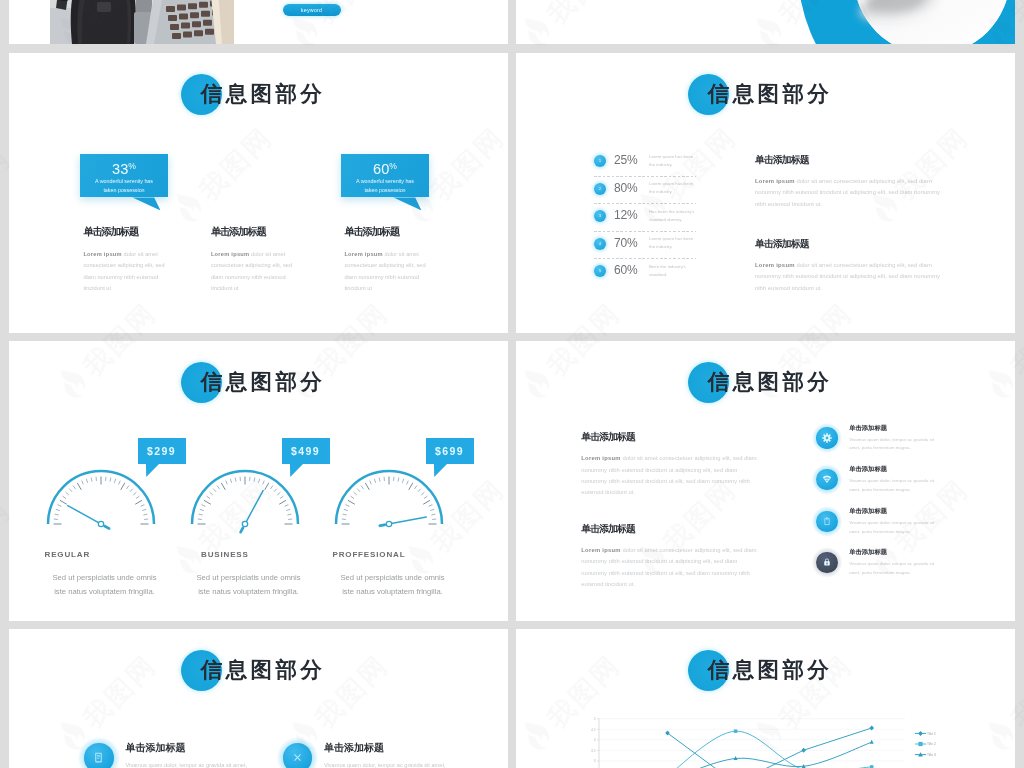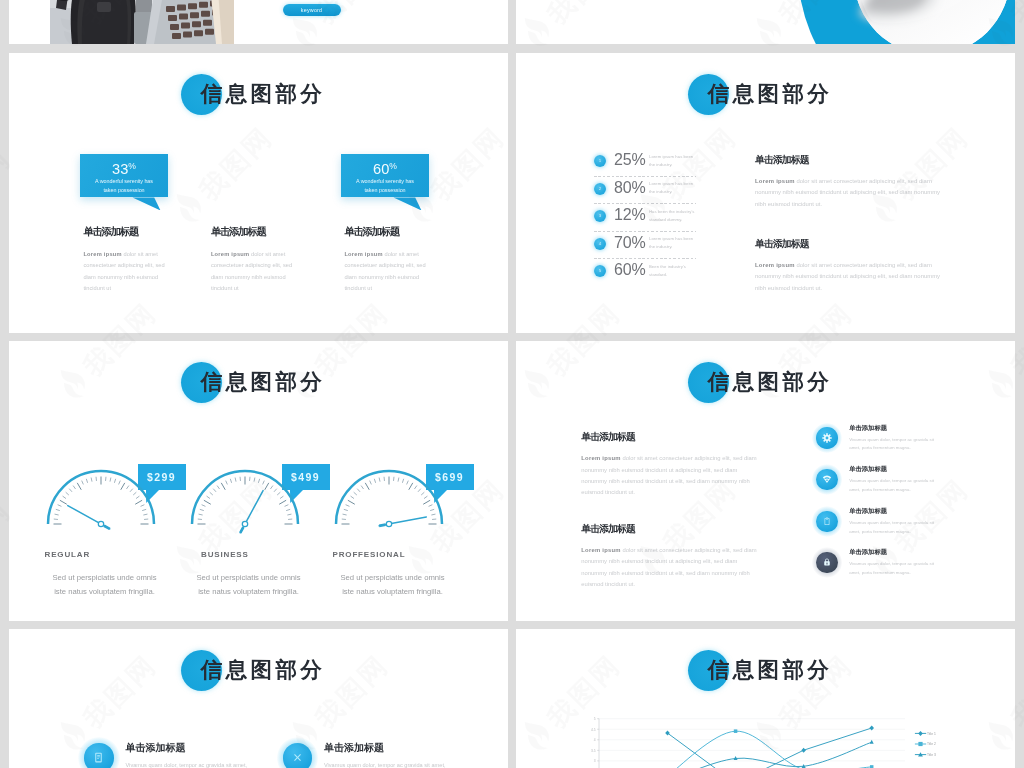--- a/index.html
+++ b/index.html
@@ -48,32 +48,32 @@
   .b-head{position:absolute;top:72.5px;color:#2e3238;font-size:10.3px;font-weight:700;letter-spacing:-1.2px;line-height:12px;}
   .b-body{position:absolute;top:95px;width:84px;color:#c8cacd;font-size:5.7px;line-height:11.6px;letter-spacing:.02px;}
   .b-body b{color:#8a8c90;font-weight:700;letter-spacing:.25px;}
 
   
   .pl-row{position:absolute;left:78px;width:110px;height:27.5px;}
   .pl-num{position:absolute;left:0;top:0;width:12px;height:12px;border-radius:50%;
     background:radial-gradient(circle at 38% 32%,#4cc0ec 0%,#26abe0 62%,#1ba0d9 100%);
     color:#cdeefb;font-size:4.4px;line-height:12px;text-align:center;font-weight:400;
     box-shadow:0 0 4px rgba(70,195,240,.75);}
-  .pl-pc{position:absolute;left:20px;top:-3px;color:#707277;font-size:16px;letter-spacing:-.2px;font-weight:400;line-height:16px;}
+  .pl-pc{position:absolute;left:20px;top:-3px;color:#707277;font-size:12px;letter-spacing:-.2px;font-weight:400;line-height:16px;}
   .pl-desc{position:absolute;left:55px;top:-2.5px;width:46px;color:#c0c2c5;font-size:4.2px;line-height:8.1px;letter-spacing:.08px;}
   .pl-sep{position:absolute;left:78px;width:102px;height:1px;
     background:repeating-linear-gradient(to right,#cfd1d4 0 2.6px,rgba(0,0,0,0) 2.6px 4.4px);}
   .pl-block{position:absolute;left:239px;width:186px;}
   .pl-h{color:#2e3238;font-size:9.8px;font-weight:700;letter-spacing:-0.85px;line-height:11px;}
   .pl-t{margin-top:11px;color:#cacccf;font-size:5.9px;line-height:11.6px;letter-spacing:.01px;}
   .pl-t b{color:#8a8c90;font-weight:700;letter-spacing:.25px;}
 
   
   .g-col{position:absolute;top:0;width:120px;}
-  .g-price{position:relative;width:48px;height:26px;margin-top:26px;}
+  .g-price{position:relative;width:48px;height:26px;}
   .g-price .body{position:absolute;left:0;top:0;width:48px;height:26px;background:#23a9e3;}
   .g-price .tail{position:absolute;left:8px;top:25.5px;width:13px;height:13px;}
   .g-price span{position:absolute;left:0;top:0;width:48px;height:26px;line-height:26px;
     text-align:center;color:#e2f8ff;font-size:10.5px;font-weight:700;letter-spacing:1.4px;}
   .g-name{position:absolute;width:120px;text-align:left;color:#6b6d71;
     font-size:8px;font-weight:700;letter-spacing:0.85px;line-height:10px;}
   .g-sub{position:absolute;width:160px;text-align:center;color:#9b9da0;font-size:7.7px;line-height:14px;letter-spacing:-.02px;}
 
   
   .il-block{position:absolute;left:65.3px;width:178px;}

